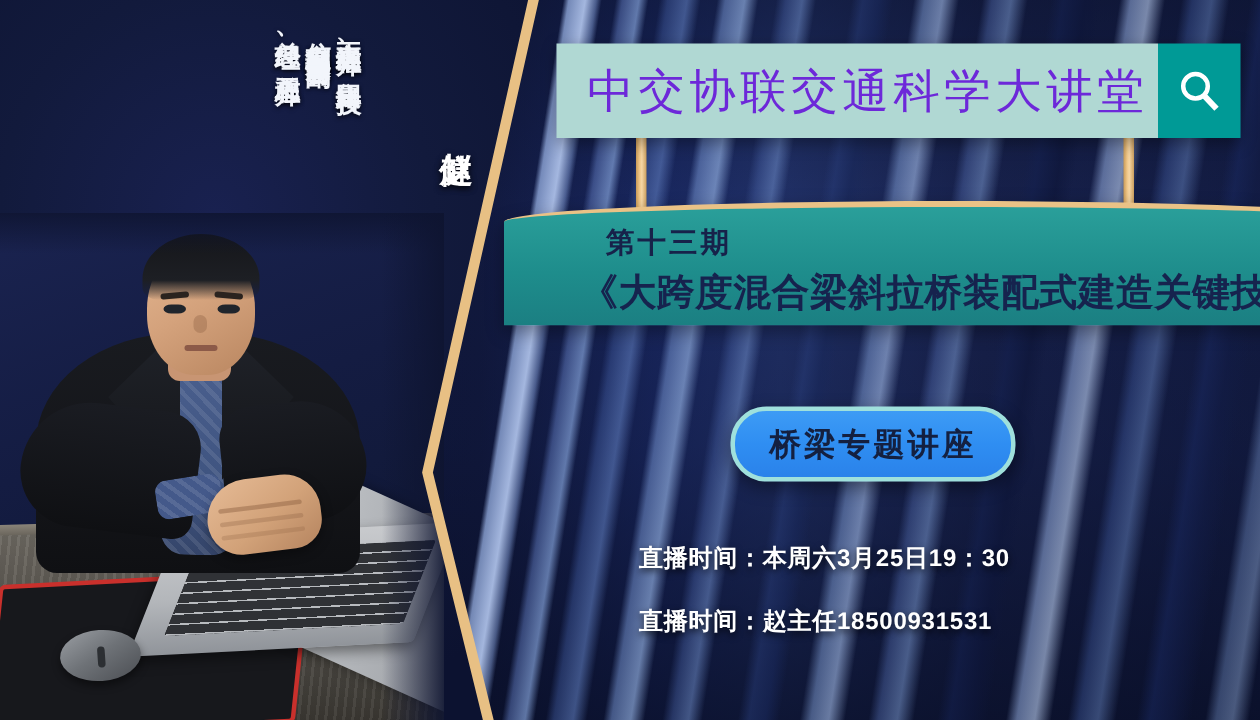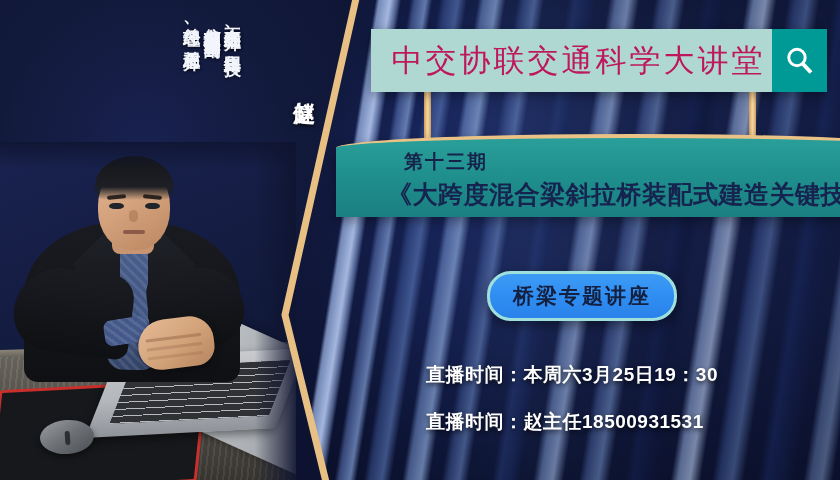--- a/index.html
+++ b/index.html
@@ -305,21 +305,21 @@
   }
   .title-sign-main {
     flex: 1;
     background: #b0d8d3;
     display: flex;
     align-items: center;
     justify-content: center;
     padding-left: 14px;
   }
   .title-text {
-    color: #be185d;
+    color: #6d28d9;
     font-size: 31px;
     font-weight: normal;
     letter-spacing: 3px;
     white-space: nowrap;
   }
   .title-sign-search {
     width: 55px;
     background: #009a96;
     display: flex;
     align-items: center;
@@ -379,21 +379,21 @@
   }
 
   
   .info-lines {
     position: absolute;
     left: 426px; top: 362px;
     z-index: 9;
   }
   .info-line {
     color: #ffffff;
-    font-size: 19px;
+    font-size: 16px;
     font-weight: bold;
     letter-spacing: 0.5px;
     white-space: nowrap;
     text-shadow: 0 2px 5px rgba(0,0,0,0.75);
     margin-bottom: 21px;
   }
 </style>
 </head>
 <body>
 

